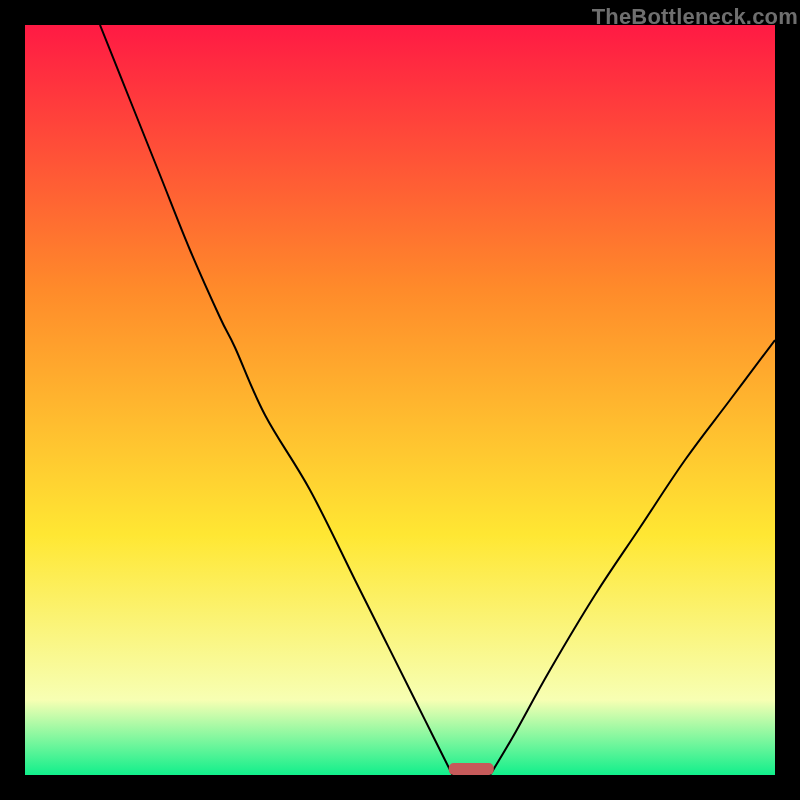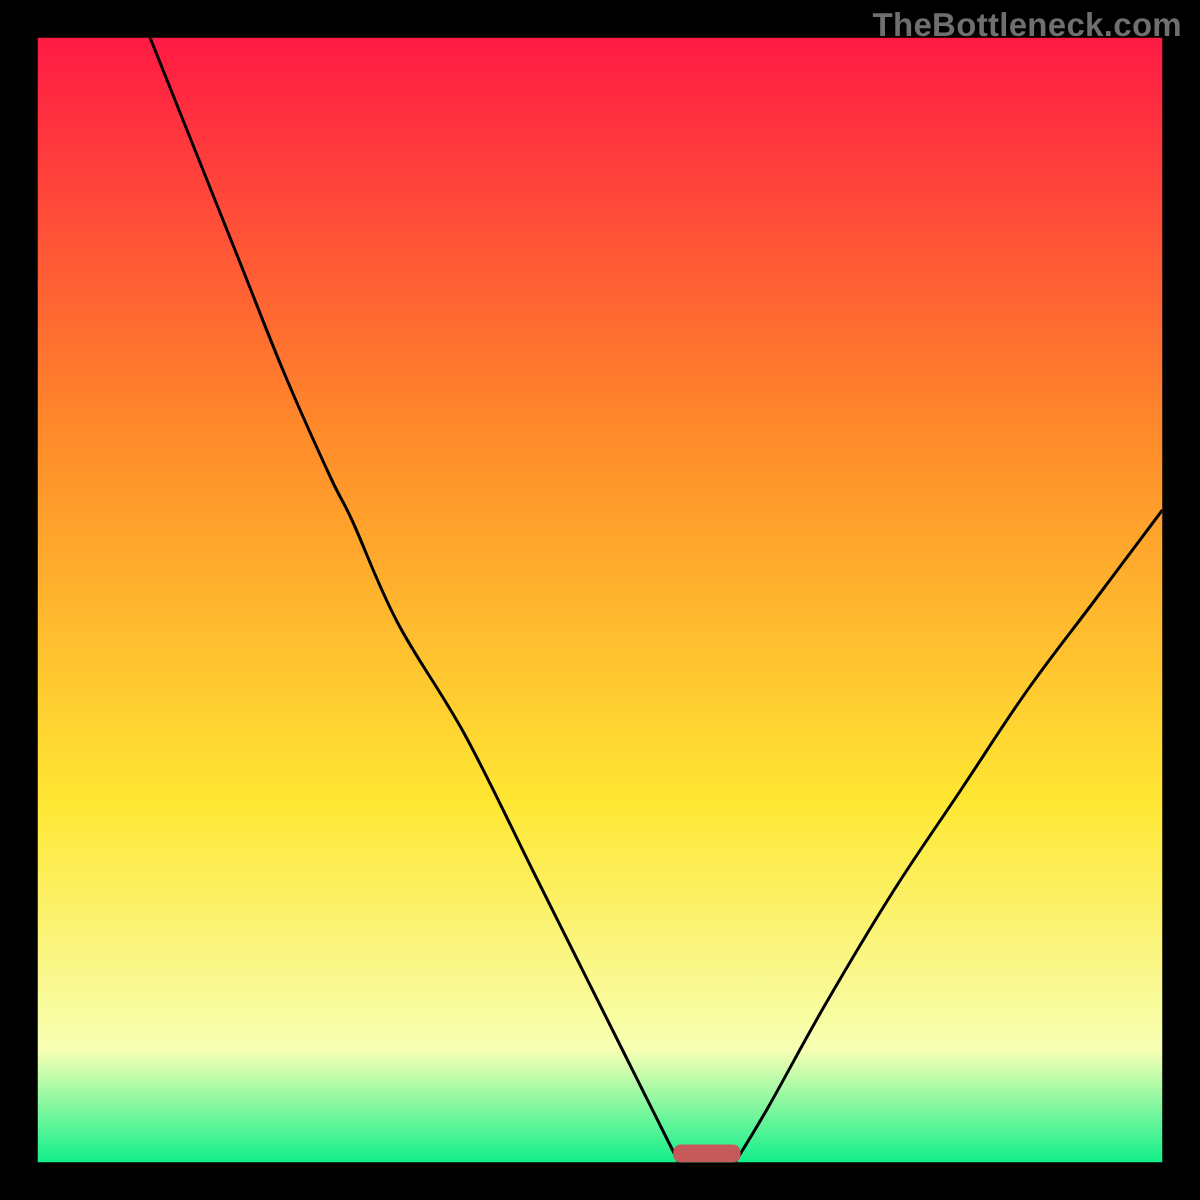--- a/index.html
+++ b/index.html
@@ -13,21 +13,21 @@
   }
   .frame {
     position: relative;
     width: 800px;
     height: 800px;
     background: #000;
   }
   .watermark {
     position: absolute;
     top: 4px;
-    right: 12px;
+    right: 2px;
     color: #6f6f6f;
     font-size: 22px;
     font-weight: 600;
     letter-spacing: 0.2px;
     z-index: 5;
     user-select: none;
   }
   .plot-wrap {
     position: absolute;
     left: 25px;

